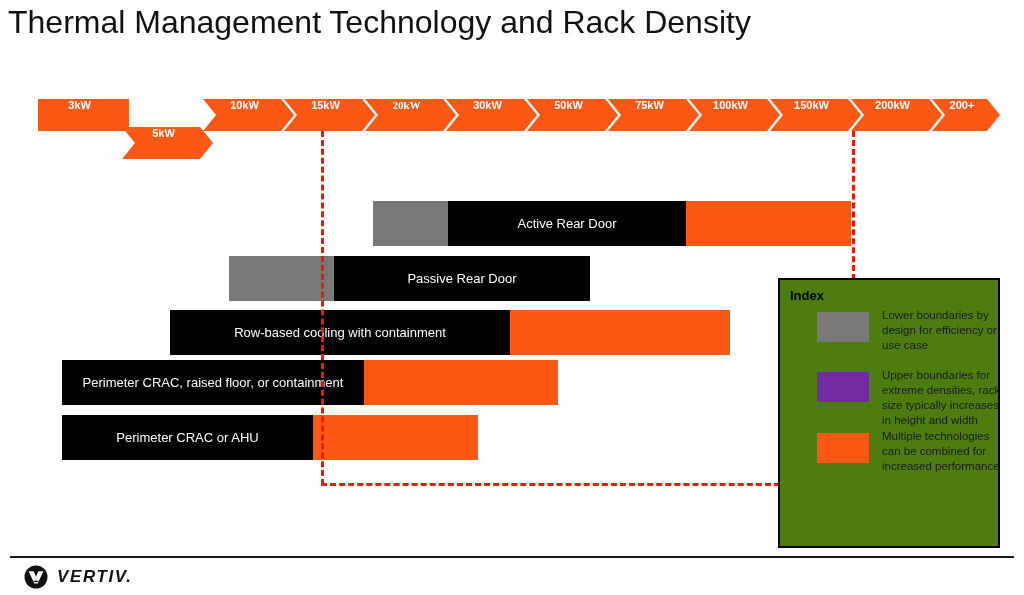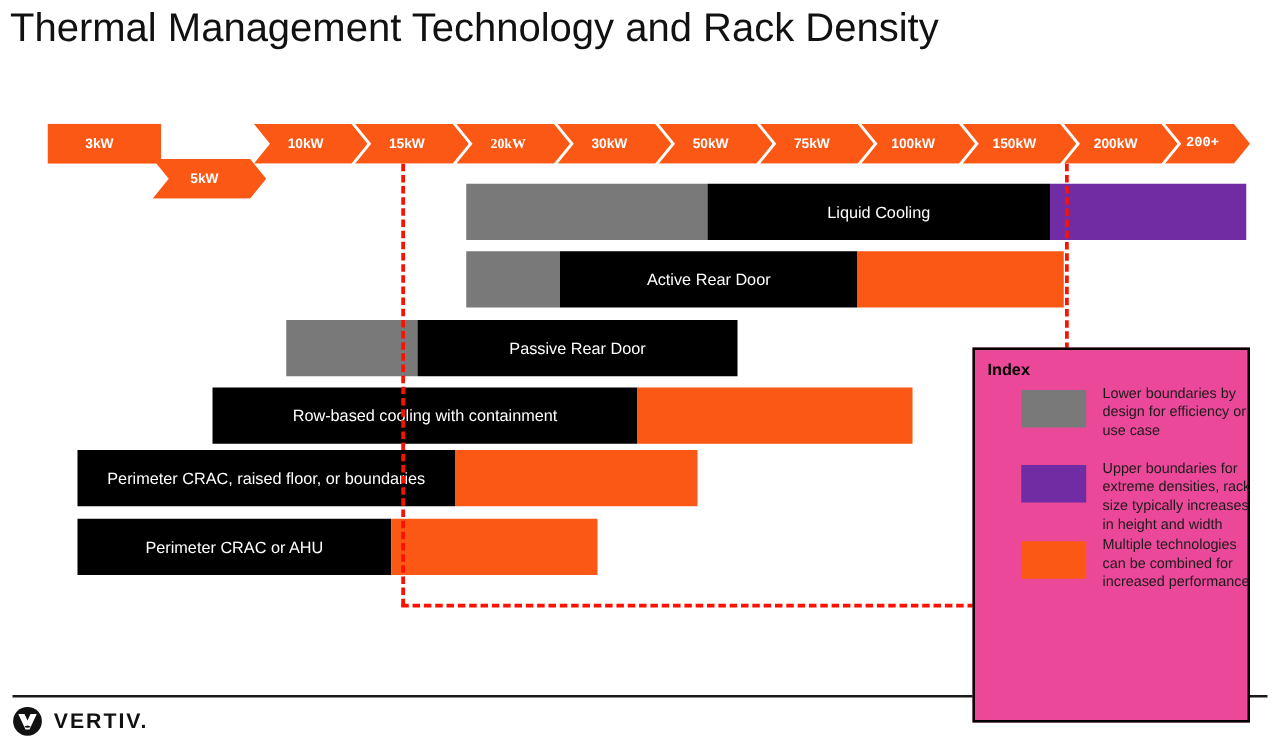--- a/index.html
+++ b/index.html
@@ -16,27 +16,27 @@
     font-size:32px;line-height:40px;font-weight:400;color:#111111;
     letter-spacing:0px;white-space:nowrap;
   }
 
   
   .scale{position:absolute;left:38px;top:99px;width:962px;height:32px;}
   .seg{
     position:absolute;top:0;height:32px;
     background:#fb5715;color:#ffffff;
     font-size:11px;font-weight:bold;
-    display:flex;align-items:center;justify-content:center;
+    display:flex;align-items:flex-start;justify-content:center;
     box-sizing:border-box;
   }
   .seg .lbl{position:relative;left:-4px;text-shadow:none;}
   .seg.first{clip-path:polygon(0 0,100% 0,100% 100%,0 100%);}
   .seg.mid{clip-path:polygon(0 0, calc(100% - 13px) 0, 100% 50%, calc(100% - 13px) 100%, 0 100%, 13px 50%);}
-  .seg.last{clip-path:polygon(0 0, calc(100% - 13px) 0, 100% 50%, calc(100% - 13px) 100%, 0 100%, 13px 50%);font-family:Liberation Mono, monospace;}
+  .seg.last{clip-path:polygon(0 0, calc(100% - 13px) 0, 100% 50%, calc(100% - 13px) 100%, 0 100%, 13px 50%);}
 
   
   .bar{position:absolute;height:45px;display:block;}
   .piece{position:absolute;top:0;height:100%;}
   .piece.gray{background:#797979;}
   .piece.black{background:#000000;}
   .piece.orange{background:#fb5715;}
   .piece.purple{background:#712ba3;}
   .barlabel{
     position:absolute;top:0;height:100%;
@@ -48,22 +48,22 @@
   
   .vdash{
     position:absolute;width:0;border-left:3px dashed #fb1100;
   }
   .hdash{
     position:absolute;height:0;border-top:3px dashed #fb1100;
   }
 
   
   .index{
-    position:absolute;left:778px;top:278px;width:222px;height:300px;
-    background:#ec4899;border:2px solid #000000;box-sizing:border-box;
+    position:absolute;left:778px;top:278px;width:222px;height:270px;
+    background:#4d7c0f;border:2px solid #000000;box-sizing:border-box;
     z-index:5;
   }
   .index-title{
     position:absolute;left:10px;top:8px;
     font-size:13px;font-weight:bold;color:#000000;
   }
   .legend-row{position:absolute;left:10px;display:block;}
   .swatch{position:absolute;left:27px;top:0;width:52px;height:30px;}
   .swatch.gray{background:#797979;}
   .swatch.purple{background:#712ba3;}
@@ -71,21 +71,21 @@
   .swatch.dashed{background:#ffffff;border:3px dashed #fb1100;box-sizing:border-box;}
   .legend-text{
     position:absolute;left:92px;top:-4px;width:120px;
     font-size:11.5px;line-height:15px;color:#1a1a1a;
   }
 
   
   .footer-rule{
     position:absolute;left:10px;top:556px;width:1004px;height:2px;background:#1a1a1a;
   }
-  .logo{position:absolute;left:10px;top:564px;height:26px;display:flex;align-items:center;}
+  .logo{position:absolute;left:24px;top:564px;height:26px;display:flex;align-items:center;font-style:italic;}
   .logo svg{display:block;}
   .logo-text{
     margin-left:9px;font-size:17px;font-weight:bold;letter-spacing:1.6px;color:#111111;
   }
 </style>
 </head>
 <body>
 
 <div id="stage">
 
@@ -123,26 +123,20 @@
       <span class="lbl">150kW</span>
     </div>
     <div class="seg mid" style="left:813px;width:91px;">
       <span class="lbl">200kW</span>
     </div>
     <div class="seg last" style="left:894px;width:68px;">
       <span class="lbl">200+</span>
     </div>
   </div>
 
-  <div class="bar" style="left:373px;top:147px;width:624px;">
-    <div class="piece gray" style="left:0px;width:193px;"></div>
-    <div class="piece black" style="left:193px;width:274px;"></div>
-    <div class="piece purple" style="left:467px;width:157px;"></div>
-    <div class="barlabel" style="left:193px;width:274px;">Liquid Cooling</div>
-  </div>
 
   <div class="bar" style="left:373px;top:201px;width:478px;">
     <div class="piece gray" style="left:0px;width:75px;"></div>
     <div class="piece black" style="left:75px;width:238px;"></div>
     <div class="piece orange" style="left:313px;width:165px;"></div>
     <div class="barlabel" style="left:75px;width:238px;">Active Rear Door</div>
   </div>
 
   <div class="bar" style="left:229px;top:256px;width:386px;">
     <div class="piece gray" style="left:0px;width:105px;"></div>
@@ -152,21 +146,21 @@
 
   <div class="bar" style="left:170px;top:310px;width:560px;">
     <div class="piece black" style="left:0px;width:340px;"></div>
     <div class="piece orange" style="left:340px;width:220px;"></div>
     <div class="barlabel" style="left:0px;width:340px;text-align:center;">Row-based cooling with containment</div>
   </div>
 
   <div class="bar" style="left:62px;top:360px;width:496px;">
     <div class="piece black" style="left:0px;width:302px;"></div>
     <div class="piece orange" style="left:302px;width:194px;"></div>
-    <div class="barlabel" style="left:0px;width:302px;">Perimeter CRAC, raised floor, or boundaries</div>
+    <div class="barlabel" style="left:0px;width:302px;">Perimeter CRAC, raised floor, or containment</div>
   </div>
 
   <div class="bar" style="left:62px;top:415px;width:416px;">
     <div class="piece black" style="left:0px;width:251px;"></div>
     <div class="piece orange" style="left:251px;width:165px;"></div>
     <div class="barlabel" style="left:0px;width:251px;">Perimeter CRAC or AHU</div>
   </div>
 
   <div class="vdash" style="left:321px;top:131px;height:354px;"></div>
   <div class="vdash" style="left:852px;top:131px;height:149px;"></div>

